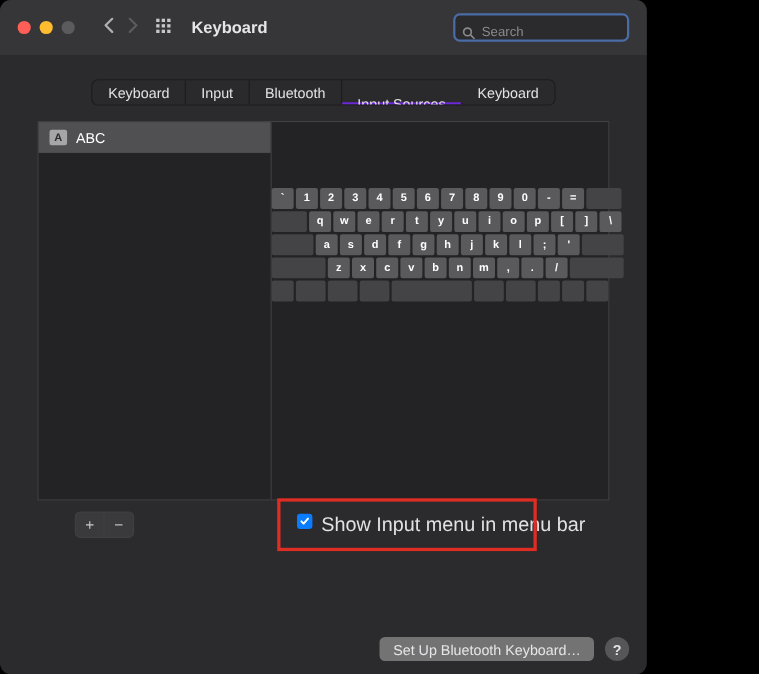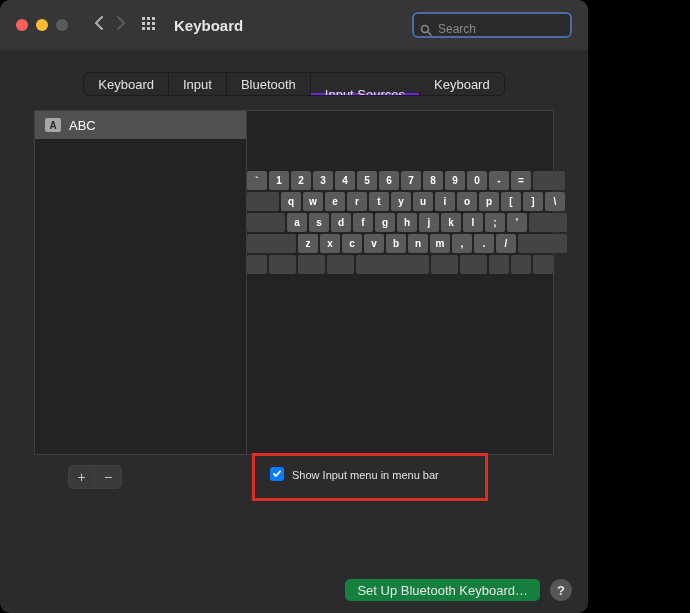--- a/index.html
+++ b/index.html
@@ -46,28 +46,28 @@
     .key.wide125 { width: 27px; background: #444446; }
     .key.space { flex: 1; background: #444446; }
     .key.mod { background: #444446; }
 
     
     .footer { display: flex; align-items: center; padding: 10px 34px 0; position: relative; }
     .addremove { display: flex; border: 1px solid #404042; border-radius: 5px; overflow: hidden; background: #3a3a3c; }
     .addremove button { width: 26px; height: 22px; background: transparent; border: none; color: #c7c7c9; font-size: 14px; display:flex; align-items:center; justify-content:center;}
     .addremove button:first-child { border-right: 1px solid #404042; }
 
-    .checkbox-area { position: absolute; left: 222px; top: 0; display: flex; align-items: flex-end; gap: 8px; color: #e2e2e4; font-size: 11px; padding: 12px 14px; }
+    .checkbox-area { position: absolute; left: 222px; top: 0; display: flex; align-items: flex-start; gap: 8px; color: #e2e2e4; font-size: 18px; padding: 12px 14px; }
     .highlight-box { position: absolute; left: 218px; top: -2px; width: 236px; height: 48px; border: 3px solid #de2e24; pointer-events: none; }
     .cb { width: 14px; height: 14px; background: #0a7cff; border-radius: 3px; display: flex; align-items: center; justify-content: center; }
     .cb svg { display: block; }
 
     
     .bottombar { position: absolute; bottom: 12px; right: 16px; display: flex; align-items: center; gap: 10px; }
-    .btn { background: #15803d; color: #e6e6e8; border: none; border-radius: 5px; font-size: 13px; height: 22px; padding: 0 12px; }
+    .btn { background: #737373; color: #e6e6e8; border: none; border-radius: 5px; font-size: 13px; height: 22px; padding: 0 12px; }
     .helpbtn { width: 22px; height: 22px; border-radius: 50%; background: #565658; color: #e6e6e8; display: flex; align-items: center; justify-content: center; font-size: 13px; font-weight: 600; border: none;}
   </style>
 </head>
 <body>
 <div class="window">
 
   <div class="titlebar">
     <div class="traffic">
       <div class="dot red"></div>
       <div class="dot yellow"></div>

